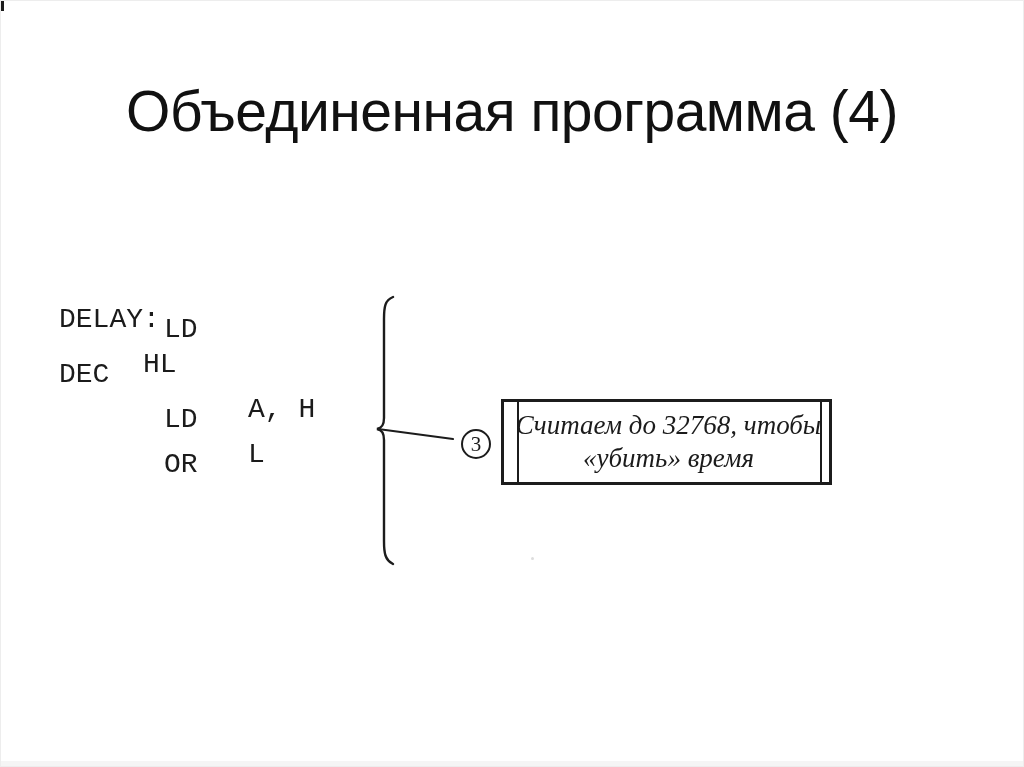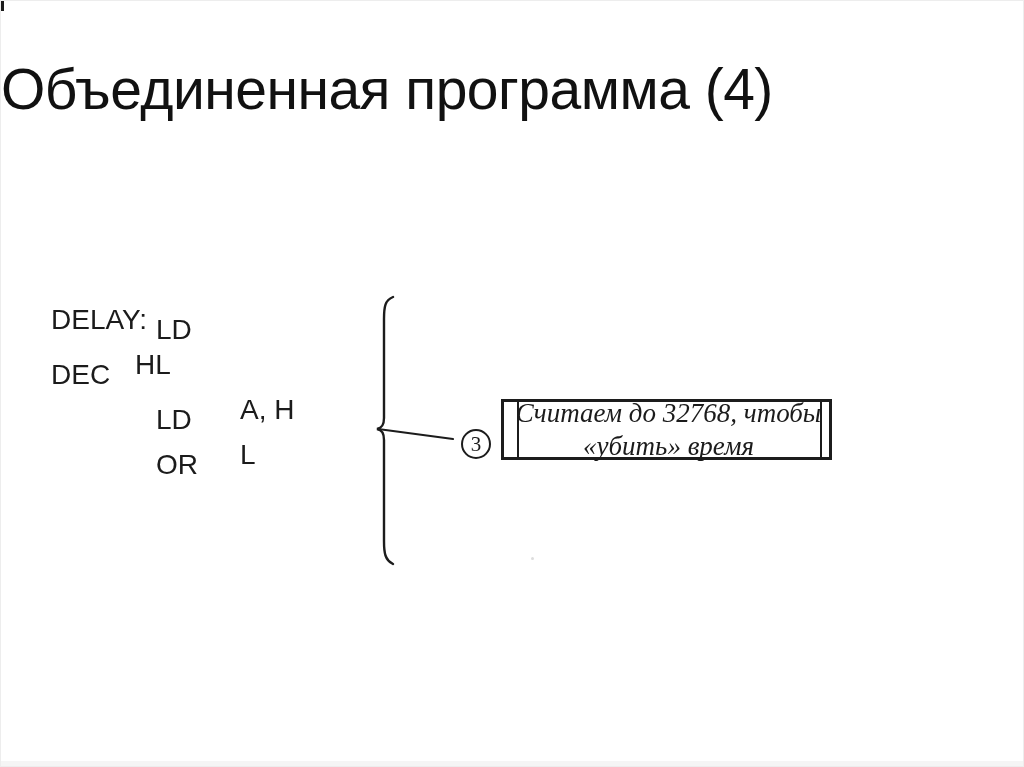--- a/index.html
+++ b/index.html
@@ -16,35 +16,35 @@
   .corner-notch {
     position: absolute; left: 0; top: 0;
     width: 3px; height: 10px; background: #1b1b1b;
   }
   .bottom-edge {
     position: absolute; left: 0; right: 0; bottom: 0;
     height: 5px; background: #f5f5f5;
   }
   .title {
     position: absolute;
-    left: 0; top: 54px; width: 100%;
-    text-align: left;
+    left: 0; top: 76px; width: 100%;
+    text-align: center;
     font-family: "Liberation Sans", sans-serif;
     font-size: 57px;
     font-weight: 400;
     letter-spacing: -0.5px;
     color: #111111;
     line-height: 1.2;
   }
   .code {
     position: absolute;
-    left: 50px; top: 296px;
+    left: 58px; top: 296px;
     color: #1b1b1b;
     font-size: 28px;
-    font-family: Liberation Sans, sans-serif;
+    font-family: Liberation Mono, monospace;
   }
   .code-row {
     display: flex;
     height: 45px;
     align-items: center;
     white-space: pre;
   }
   .col-label { width: 105px; }
   .col-op    { width: 84px; margin-top: 20px;  }
   .col-args  { }
@@ -61,21 +61,21 @@
     border: 2px solid #1c1c1c;
     border-radius: 50%;
     display: flex; align-items: center; justify-content: center;
     font-size: 21px;
     color: #1c1c1c;
     font-family: "Liberation Serif", serif;
   }
   .note-box {
     position: absolute;
     left: 500px; top: 398px;
-    width: 331px; height: 61px;
+    width: 331px; height: 86px;
     box-sizing: border-box;
     border: 3px solid #1c1c1c;
     background: #ffffff;
   }
   .rail { position: absolute; top: 0; bottom: 0; width: 2px; background: #1c1c1c; }
   .rail-left  { left: 13px; }
   .rail-right { right: 7px; }
   .note-text {
     position: absolute;
     left: 16px; right: 12px; top: 0; bottom: 0;

